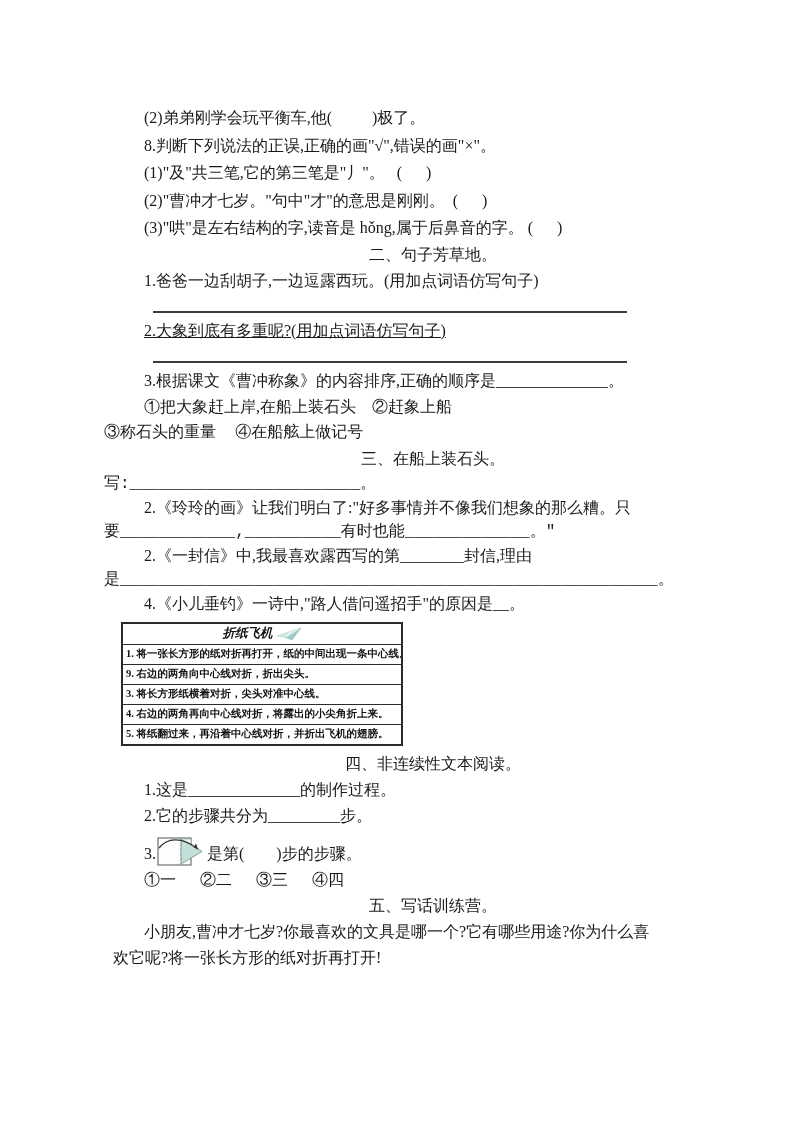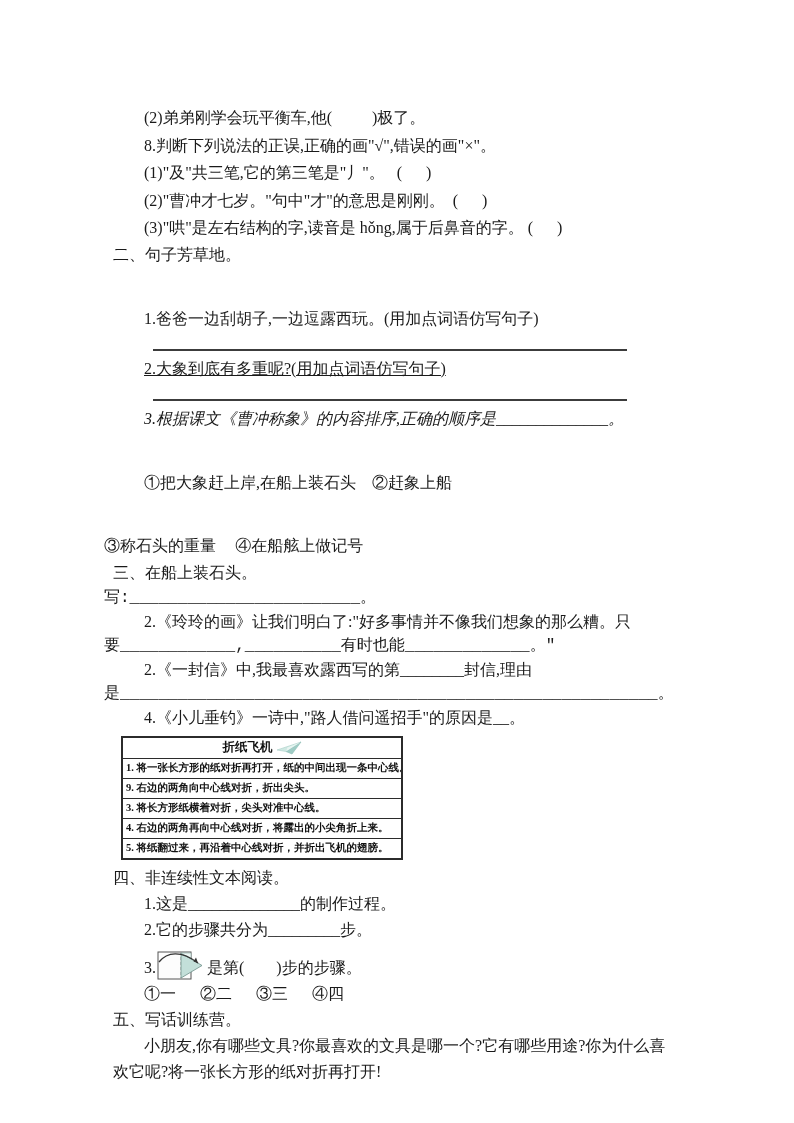--- a/index.html
+++ b/index.html
@@ -14,43 +14,44 @@
     overflow:hidden;
   }
   .content {
     position:absolute;
     left:113px; top:104px;
     width:640px;
   }
   .line { line-height:27.5px; white-space:pre-wrap; }
   .indent { padding-left:31px; }
   .outdent { margin-left:-9px;font-family:Liberation Mono, monospace; }
-  .sec2 .line { line-height:26px;margin-top:38px; }
+  .sec2 .line { line-height:26px; }
   .sec3 .line { line-height:24px; }
   .sec4 .line, .sec5 .line { line-height:26px; }
-  .heading { line-height:26px; white-space:pre-wrap; }
+  .heading { line-height:26px; white-space:pre-wrap;text-align:center; }
   .rule {
     height:0;
     border-bottom:2px solid #3c3c3c;
     width:474px;
     margin:17px 0 5px 40px;
   }
   
   .ptable {
     width:282px;
     margin:6px 0 0 8px;
     border:2px solid #2b2b2b;
     font-weight:bold;
     color:#111;
   }
   .ptable-header {
     height:20px;
     display:flex; align-items:center; justify-content:center;
     font-size:12.5px;
     gap:3px;
+    font-style:italic;
   }
   .ptable-row {
     border-top:1.5px solid #2b2b2b;
     height:20px;
     display:flex; align-items:center;
     padding:0 3px;
     font-size:10.5px;
     white-space:nowrap;
     overflow:hidden;
   }
@@ -78,21 +79,21 @@
       <div class="line indent">(2)"曹冲才七岁。"句中"才"的意思是刚刚。  (      )</div>
       <div class="line indent">(3)"哄"是左右结构的字,读音是 hǒng,属于后鼻音的字。 (      )</div>
     </div>
 
     <div class="sec2">
       <div class="heading">二、句子芳草地。</div>
       <div class="line indent">1.爸爸一边刮胡子,一边逗露西玩。(用加点词语仿写句子)</div>
       <div class="rule"></div>
       <div class="line indent" style="margin-top:4px;text-decoration:underline;">2.大象到底有多重呢?(用加点词语仿写句子)</div>
       <div class="rule"></div>
-      <div class="line indent" style="margin-top:2px;font-style:italic;">3.根据课文《曹冲称象》的内容排序,正确的顺序是______________。</div>
+      <div class="line indent" style="margin-top:2px;">3.根据课文《曹冲称象》的内容排序,正确的顺序是______________。</div>
       <div class="line indent">①把大象赶上岸,在船上装石头    ②赶象上船</div>
       <div class="line outdent">③称石头的重量  ④在船舷上做记号</div>
     </div>
 
     <div class="sec3">
       <div class="heading">三、在船上装石头。</div>
       <div class="line outdent">写:________________________。</div>
       <div class="line indent">2.《玲玲的画》让我们明白了:"好多事情并不像我们想象的那么糟。只</div>
       <div class="line outdent">要____________,__________有时也能_____________。"</div>
       <div class="line indent">2.《一封信》中,我最喜欢露西写的第________封信,理由</div>
@@ -140,18 +141,18 @@
           <path d="M2,18 C10,8 24,6 41,19" fill="none" stroke="#333" stroke-width="1.3"></path>
           <polygon points="41,19 36.5,17.5 39,13.5" fill="#333"></polygon>
         </svg>
         <span style="white-space:pre-wrap;">是第(        )步的步骤。</span>
       </div>
       <div class="line indent">①一      ②二      ③三      ④四</div>
     </div>
 
     <div class="sec5">
       <div class="heading">五、写话训练营。</div>
-      <div class="line indent">小朋友,你有哪些文具?你最喜欢的文具是哪一个?它有哪些用途?你为什么喜</div>
+      <div class="line indent">小朋友,曹冲才七岁?你最喜欢的文具是哪一个?它有哪些用途?你为什么喜</div>
       <div class="line">欢它呢?将一张长方形的纸对折再打开!</div>
     </div>
 
   </div>
 </div>
 
 </body></html>

